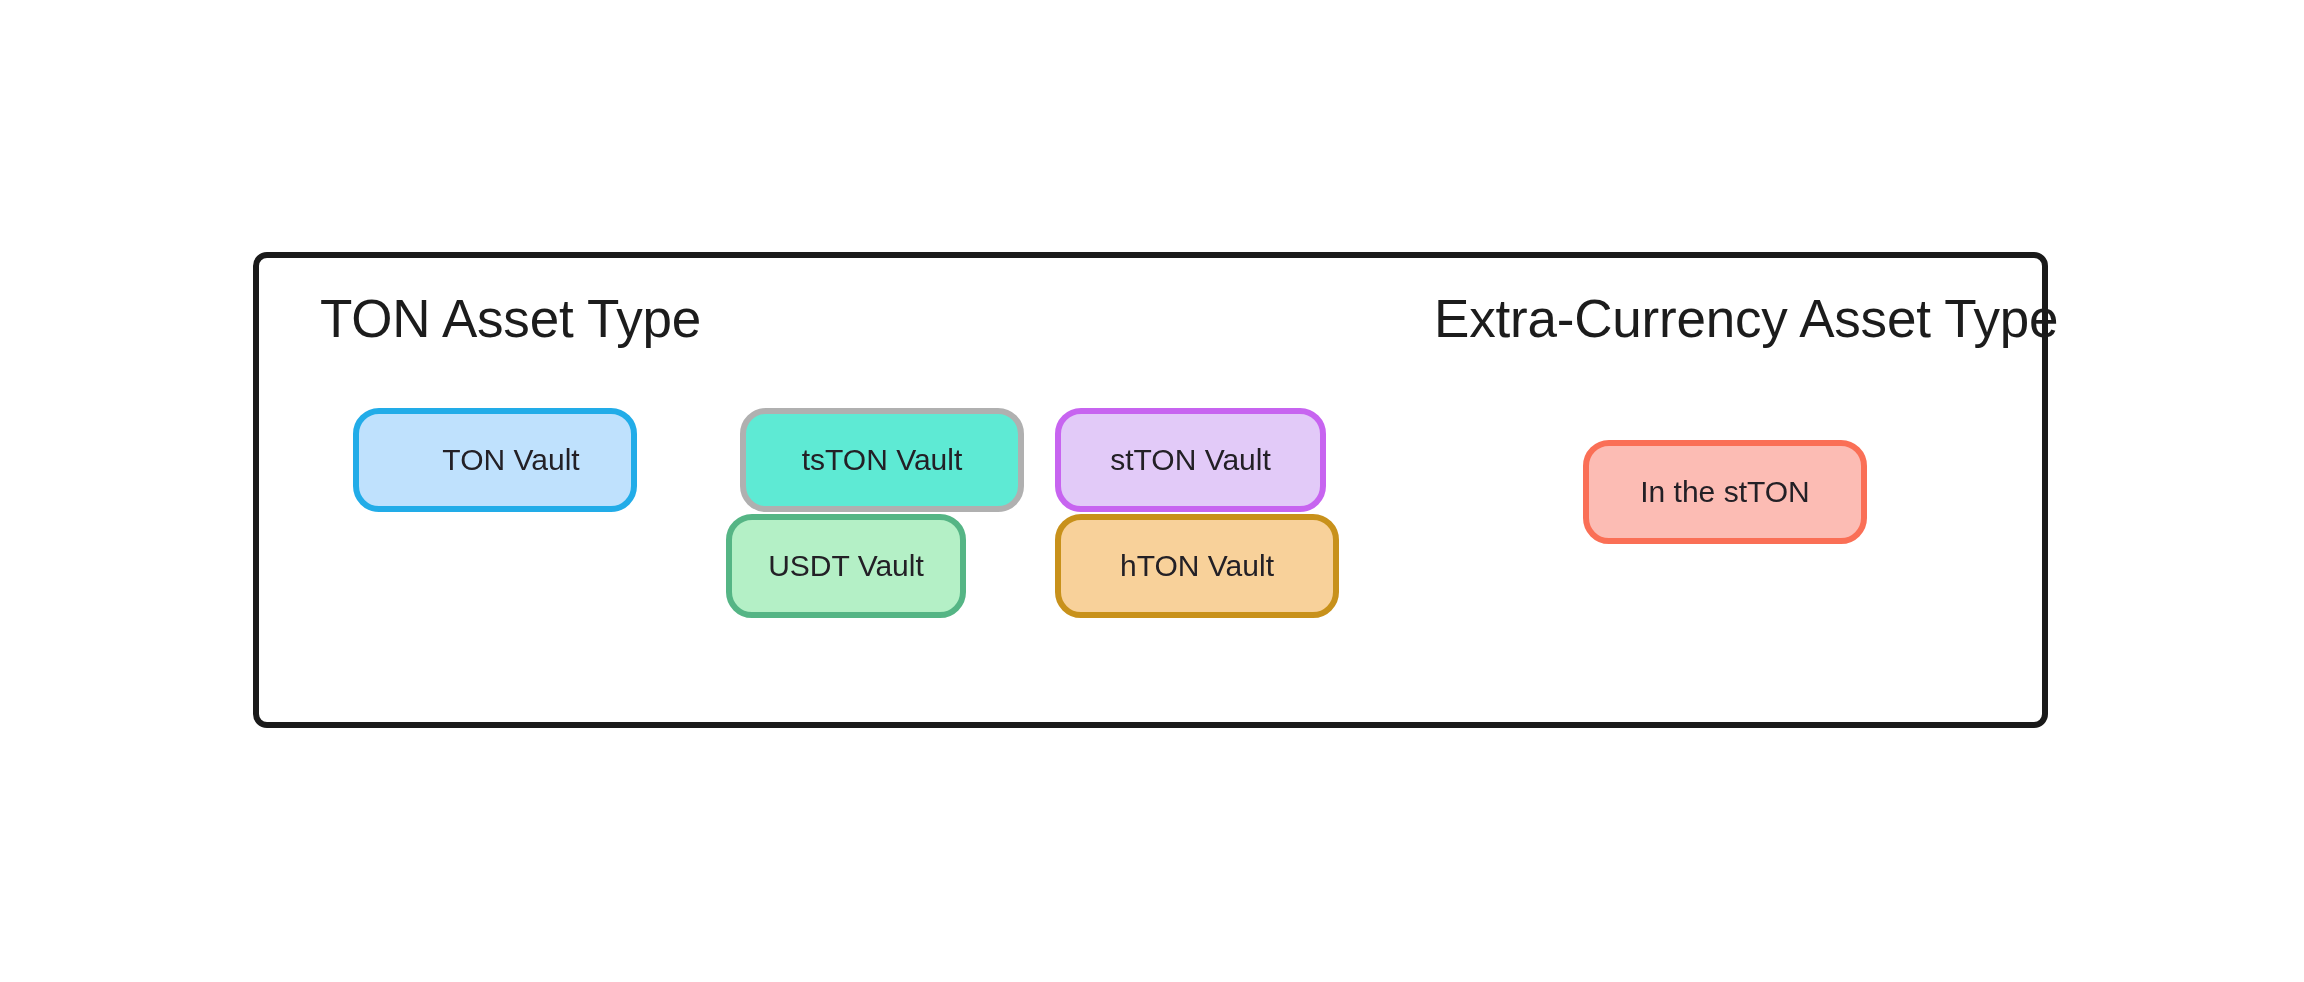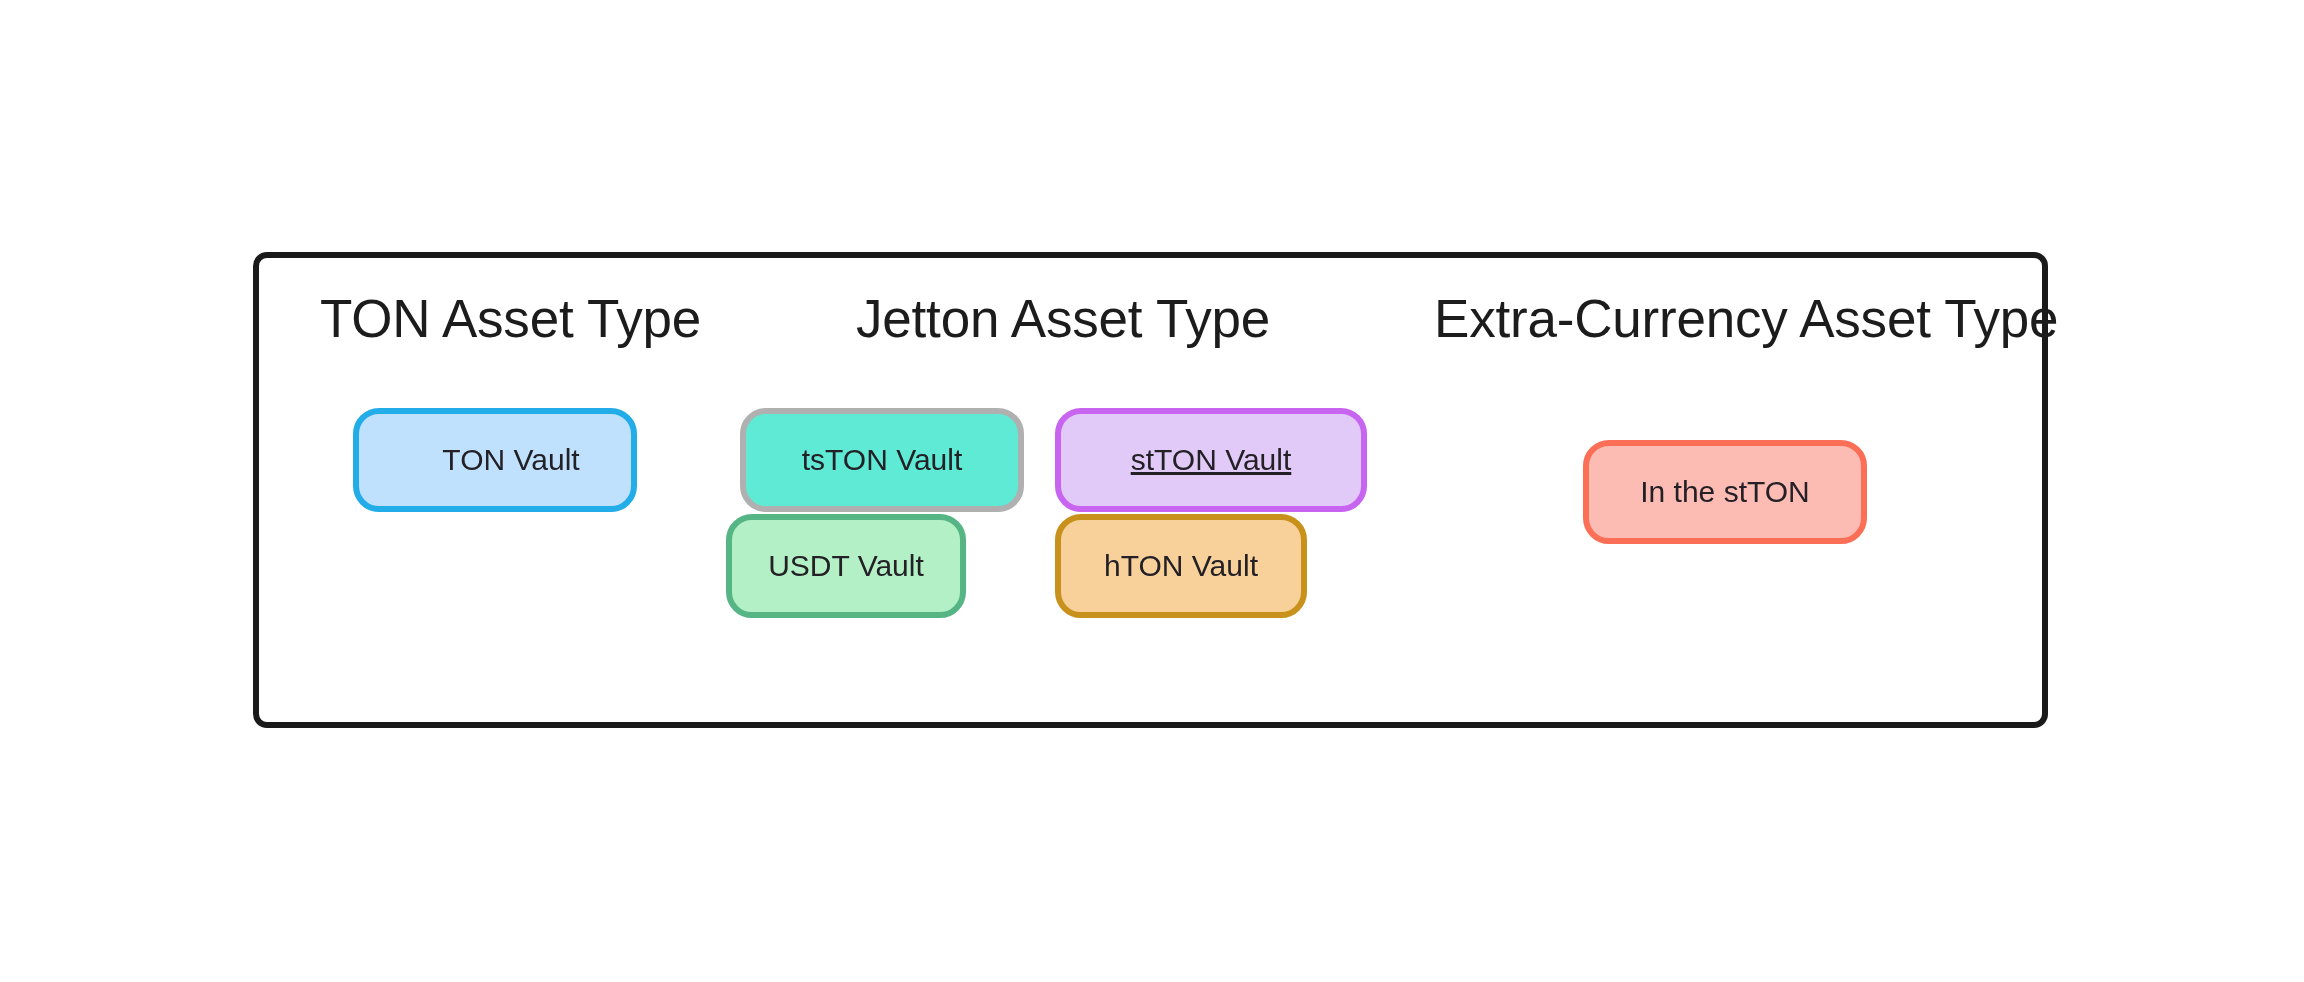--- a/index.html
+++ b/index.html
@@ -114,30 +114,29 @@
     width: 240px;
     height: 104px;
     background: #b4f0c6;
     border-color: #55b585;
   }
 
   
   .pill.stton-vault {
     left: 1055px;
     top: 408px;
-    width: 312px;
+    width: 271px;
     height: 104px;
     background: #e2caf8;
     border-color: #c764f0;
-    text-decoration: underline;
   }
   .pill.hton-vault {
     left: 1055px;
     top: 514px;
-    width: 252px;
+    width: 284px;
     height: 104px;
     background: #f8d19a;
     border-color: #c8911b;
   }
 
   
   .pill.future-pill {
     left: 1583px;
     top: 440px;
     width: 284px;
@@ -156,21 +155,20 @@
 <div id="canvas">
 
   <div class="frame" style="border-color: rgb(26, 26, 26); background: rgb(255, 255, 255);">
 
     <div class="headings"></div>
 
   </div>
 
   <div class="heading h-ton">TON Asset Type</div>
 
-  <div class="heading h-jetton">Jetton Asset Type</div>
 
   <div class="heading h-extra">Extra-Currency Asset Type</div>
 
   <div class="pill ton-vault" style="background: rgb(191, 225, 253); border-color: rgb(34, 172, 232);">
     <span class="pill-label">TON Vault</span>
   </div>
 
   <div class="pill tston-vault" style="background: #5eead4; border-color: rgb(176, 176, 176);">
     <span class="pill-label">tsTON Vault</span>
   </div>

